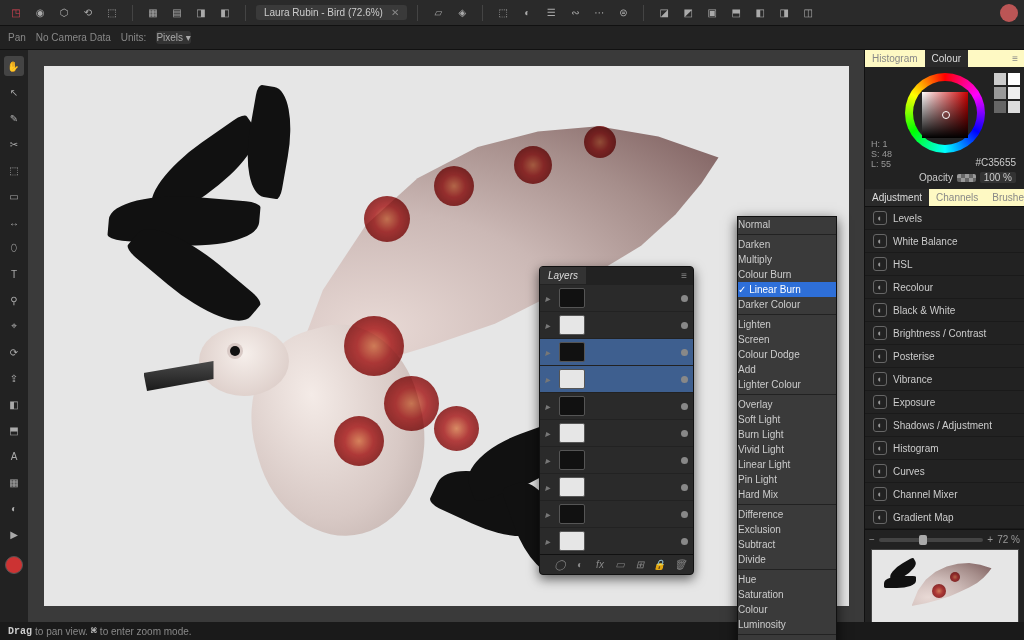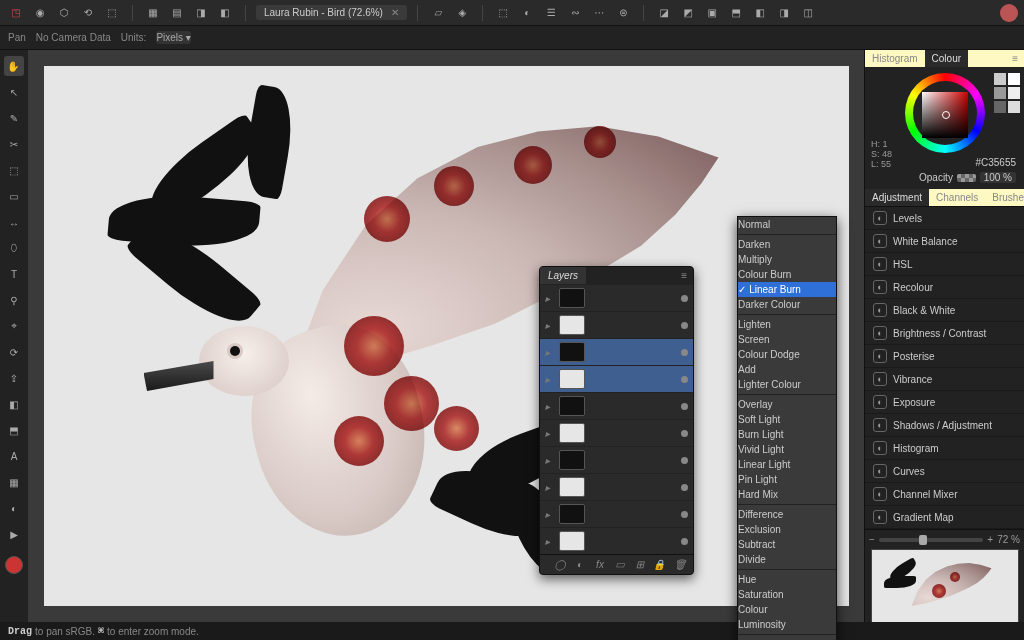--- a/index.html
+++ b/index.html
@@ -427,16 +427,16 @@
           <div class="flower" style="top:26px;left:50px;width:14px;height:14px;"></div>
           <div class="flower" style="top:14px;left:68px;width:10px;height:10px;"></div>
         </div>
       </div>
     </div>
   </div>
 </div>
 
 <div class="statusbar">
   <b>Drag</b>
-    <span> to pan sRGB. </span>
+    <span> to pan view. </span>
     <b>⌘</b>
     <span> to enter zoom mode.</span>
 </div>
 
 </body></html>

